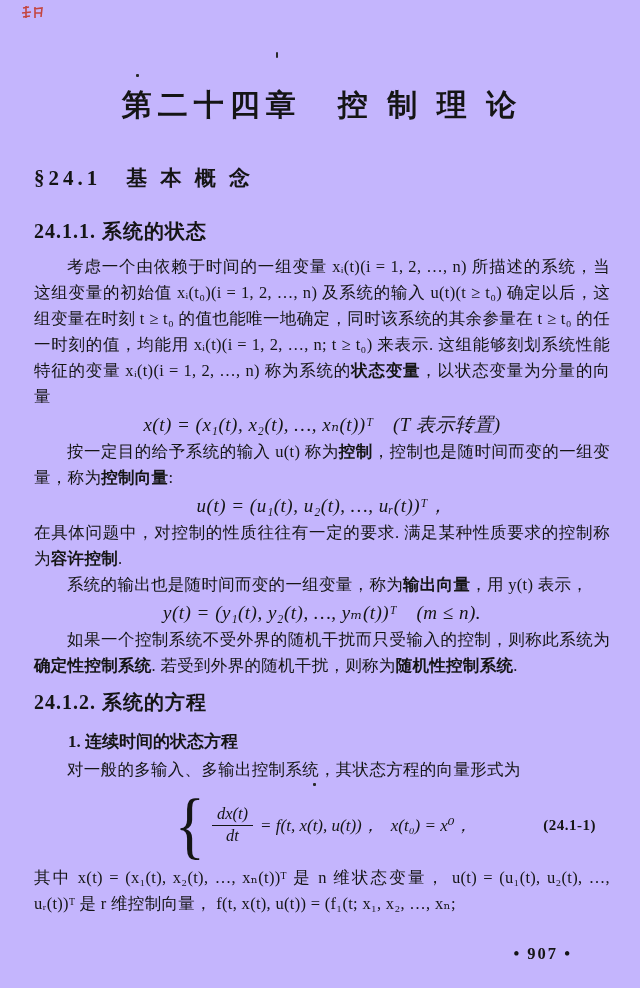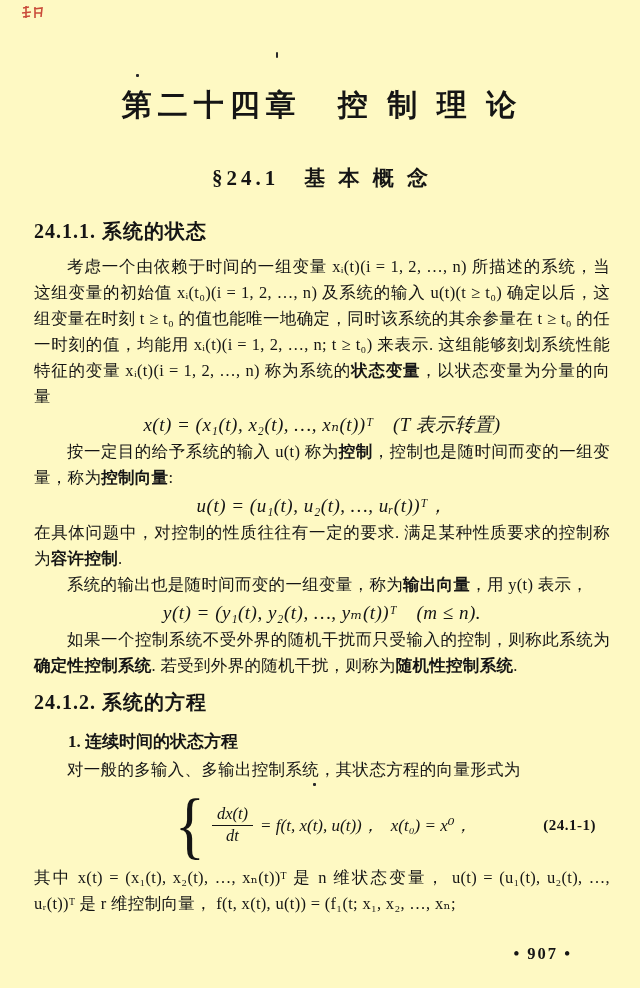--- a/index.html
+++ b/index.html
@@ -1,27 +1,27 @@
 <!DOCTYPE html>
 <html><head>
 <meta charset="utf-8">
 <style>
   html,body{margin:0;padding:0;background:#e8e8e8;}
   .page{
     position:relative; width:640px; height:988px; margin:0 auto;
-    background:#fef9c3; color:#151515; overflow:hidden;
+    background:#c4b5fd; color:#151515; overflow:hidden;
     font-family:"Liberation Serif","DejaVu Serif","DejaVu Sans",serif;
   }
   .content{padding:0 30px 0 34px;}
   .chapter-title{
     margin:86px 0 0 0; text-align:center; font-size:30px; font-weight:bold;
     letter-spacing:6px; line-height:38px;
   }
   .section-title{
-    margin:40px 0 0 0; text-align:center; font-size:21px; font-weight:bold;
+    margin:40px 0 0 0; font-size:21px; font-weight:bold;
     letter-spacing:4px; line-height:28px;
   }
   .sub-head{
     margin:26px 0 10px 0; font-size:20px; font-weight:bold; line-height:26px;
     letter-spacing:1px;
   }
   .sub-head.second{margin-top:10px; margin-bottom:8px;}
   p.body{
     margin:0; font-size:16.5px; line-height:26px; text-align:justify;
     letter-spacing:0.3px;

